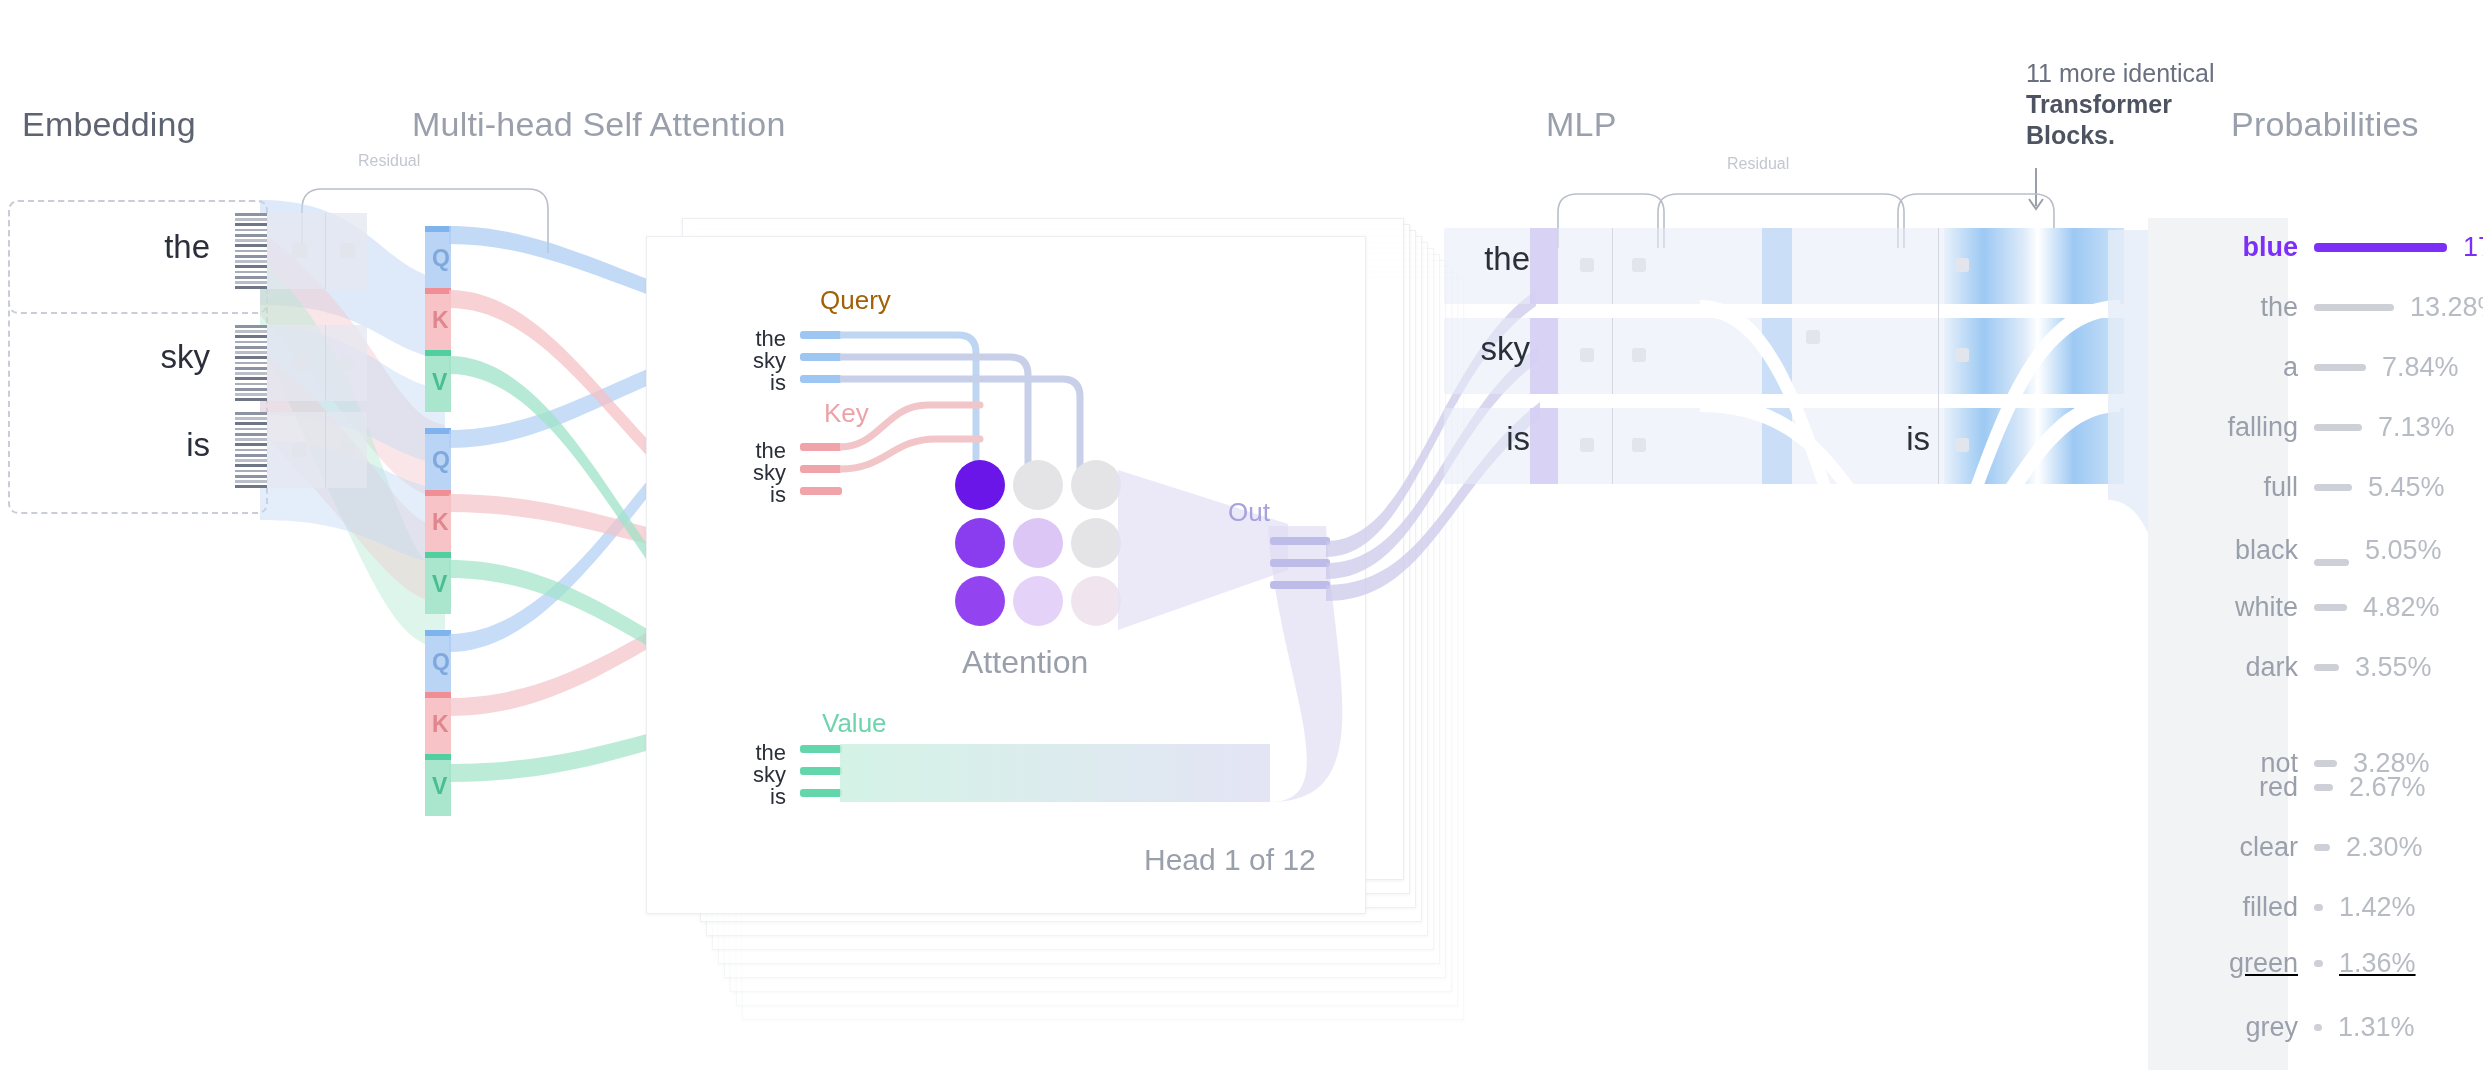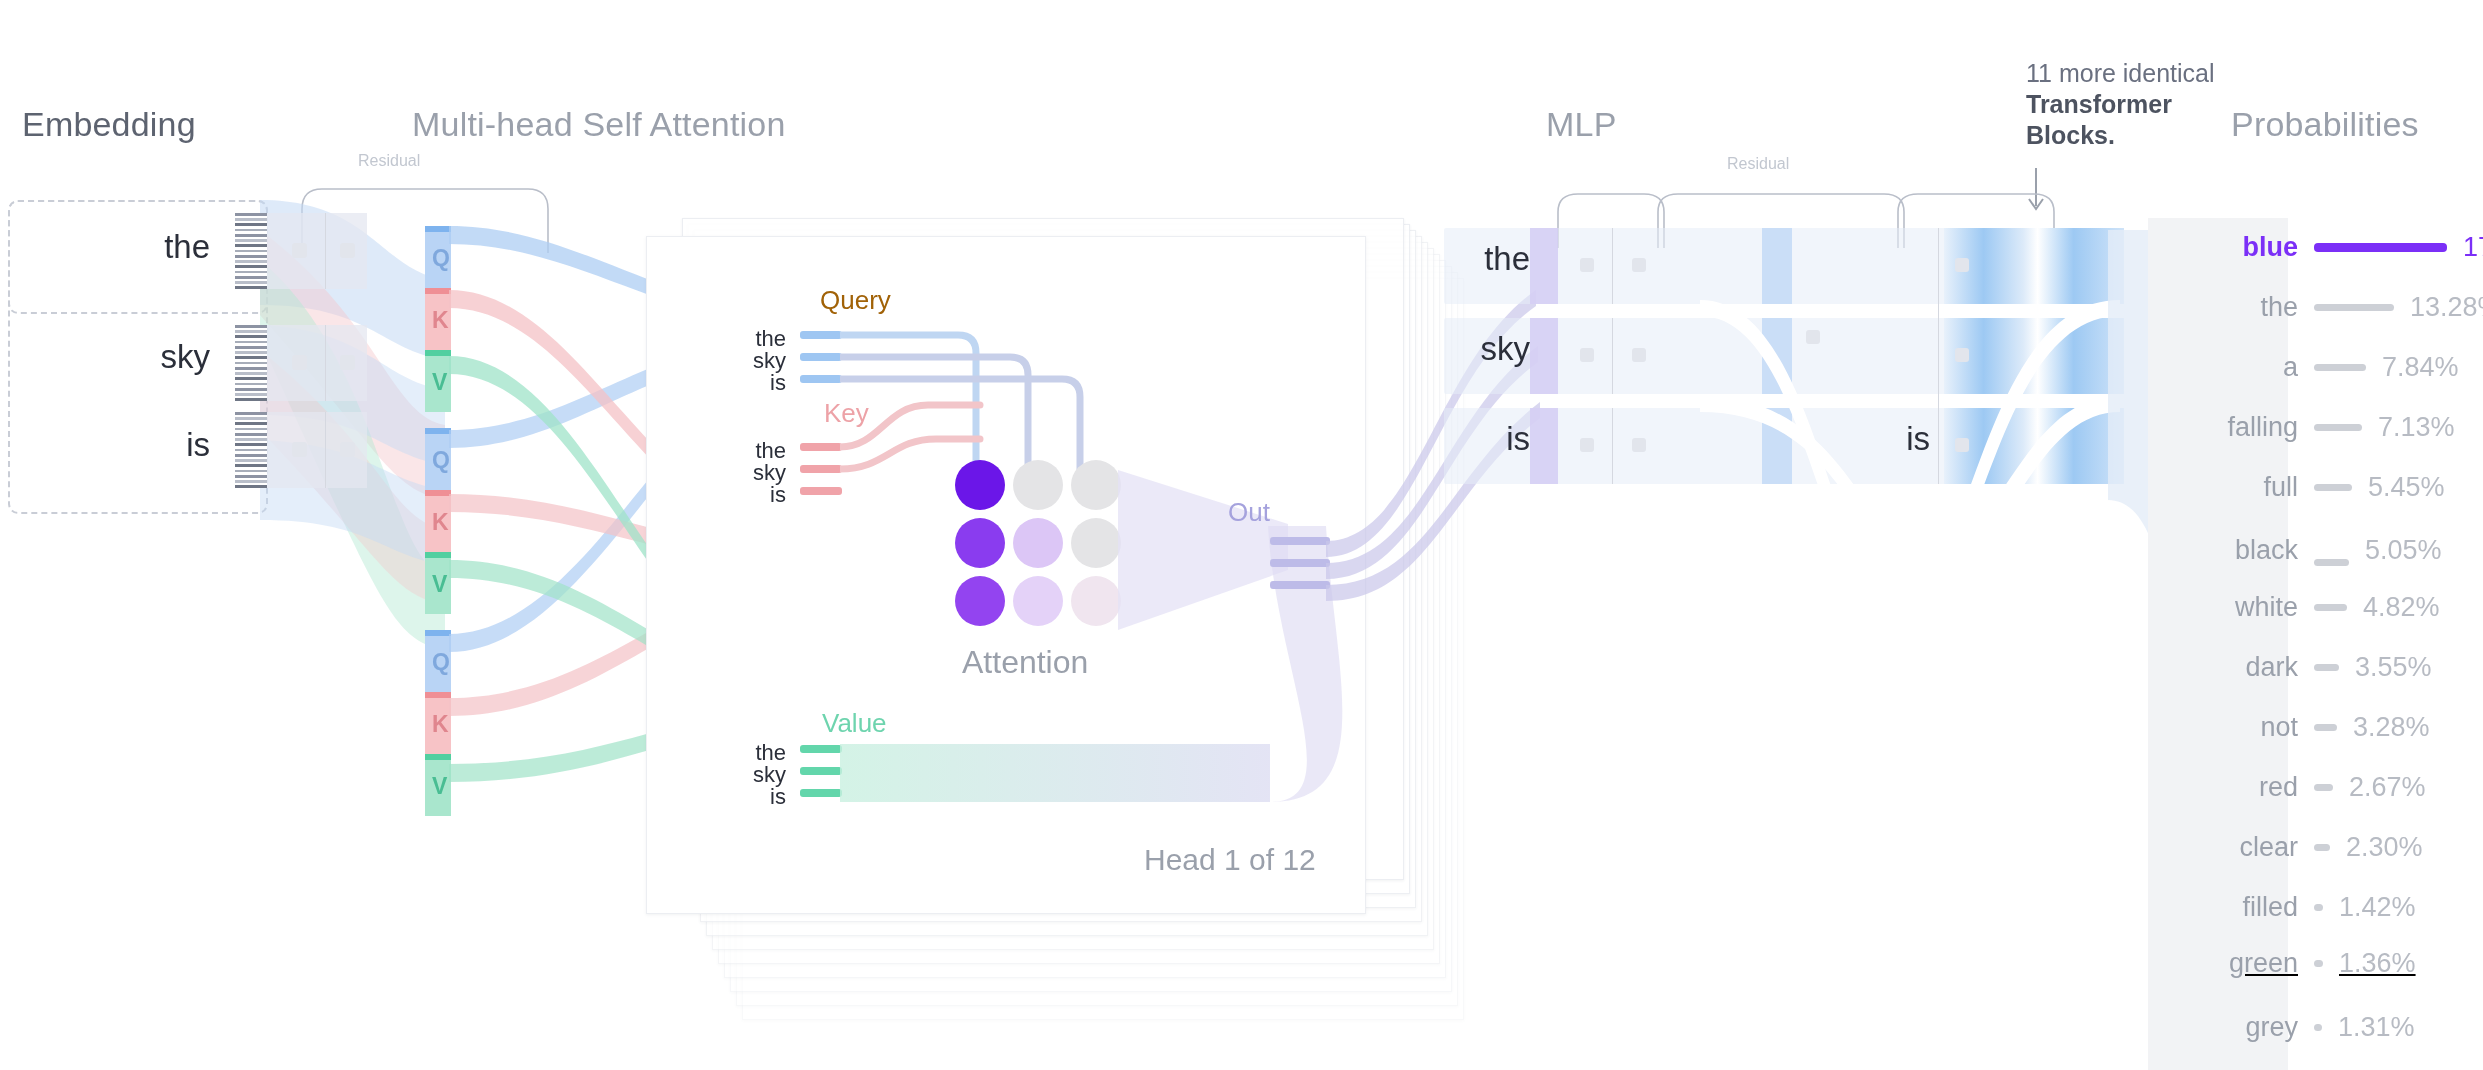--- a/index.html
+++ b/index.html
@@ -378,21 +378,21 @@
 <div class="prow" style="left:2148px;top:588px;">
   <div class="pword">white</div>
   <div class="pbar" style="width:33px;"></div>
   <div class="ppct">4.82%</div>
 </div>
 <div class="prow" style="left:2148px;top:648px;">
   <div class="pword">dark</div>
   <div class="pbar" style="width:25px;"></div>
   <div class="ppct">3.55%</div>
 </div>
-<div class="prow" style="left:2148px;top:708px;">
+<div class="prow" style="left:2148px;top:744px;">
   <div class="pword">not</div>
   <div class="pbar" style="width:23px;"></div>
   <div class="ppct">3.28%</div>
 </div>
 <div class="prow" style="left:2148px;top:768px;">
   <div class="pword">red</div>
   <div class="pbar" style="width:19px;"></div>
   <div class="ppct">2.67%</div>
 </div>
 <div class="prow" style="left:2148px;top:828px;">

